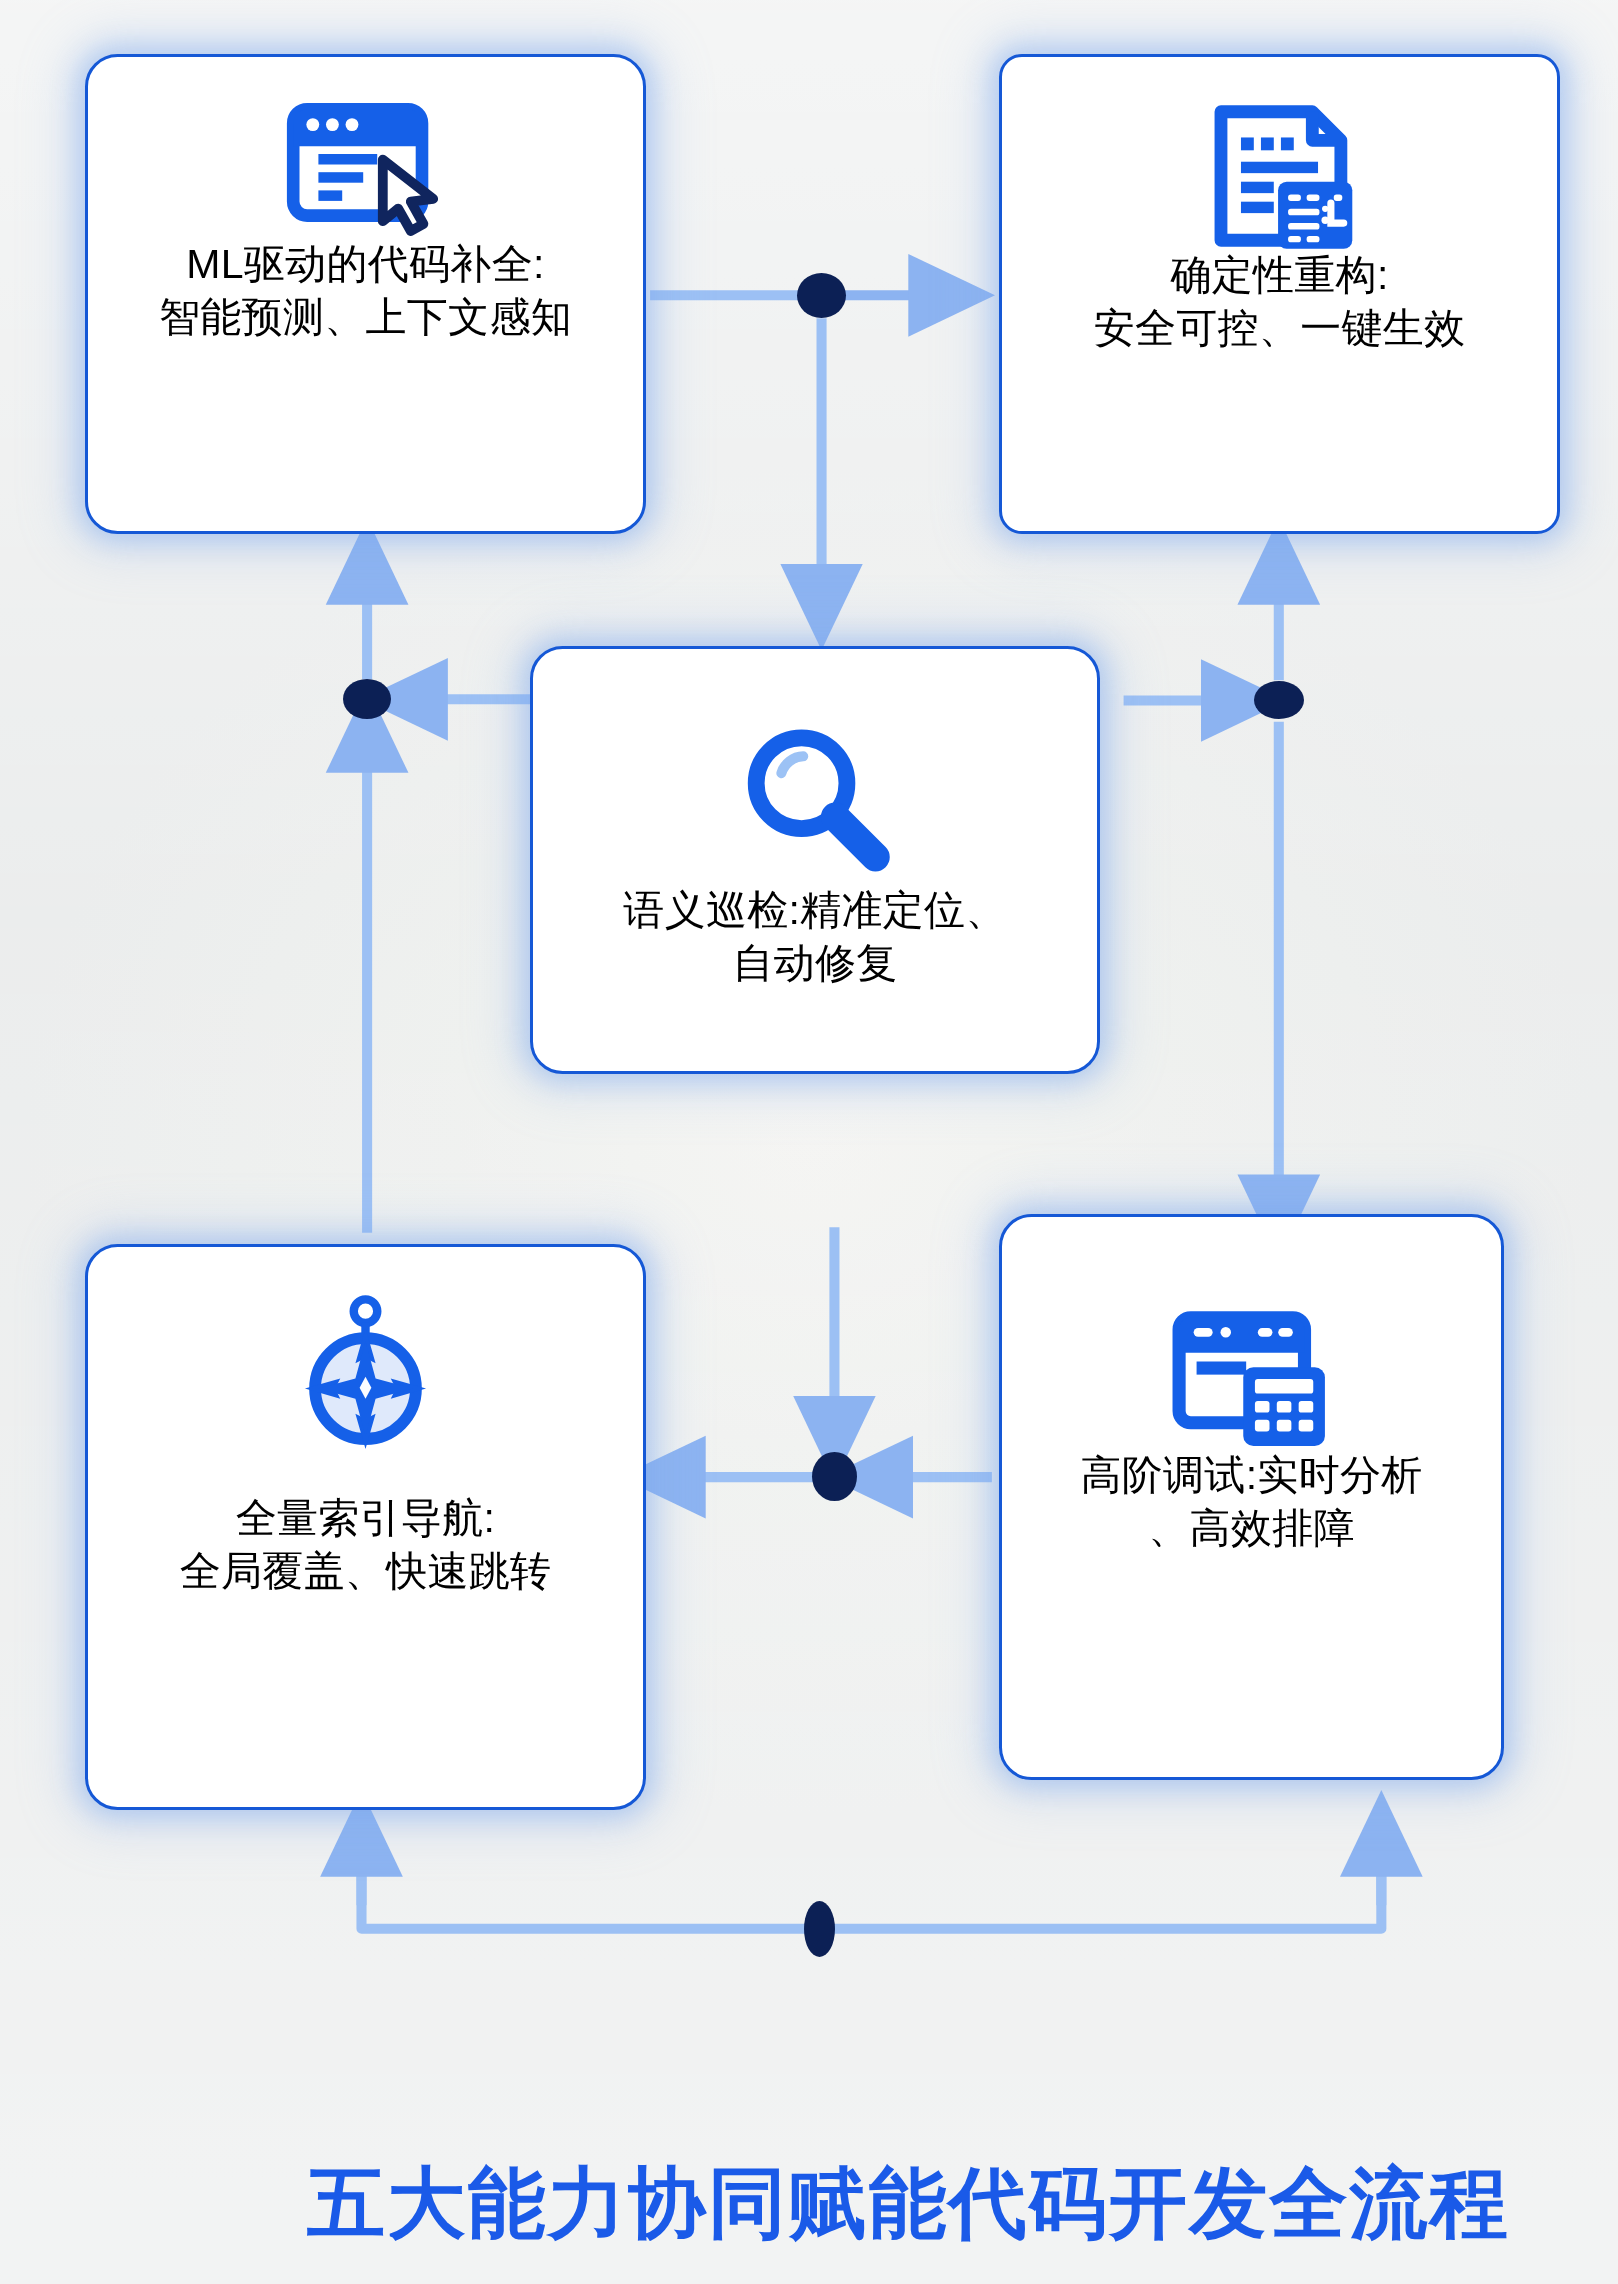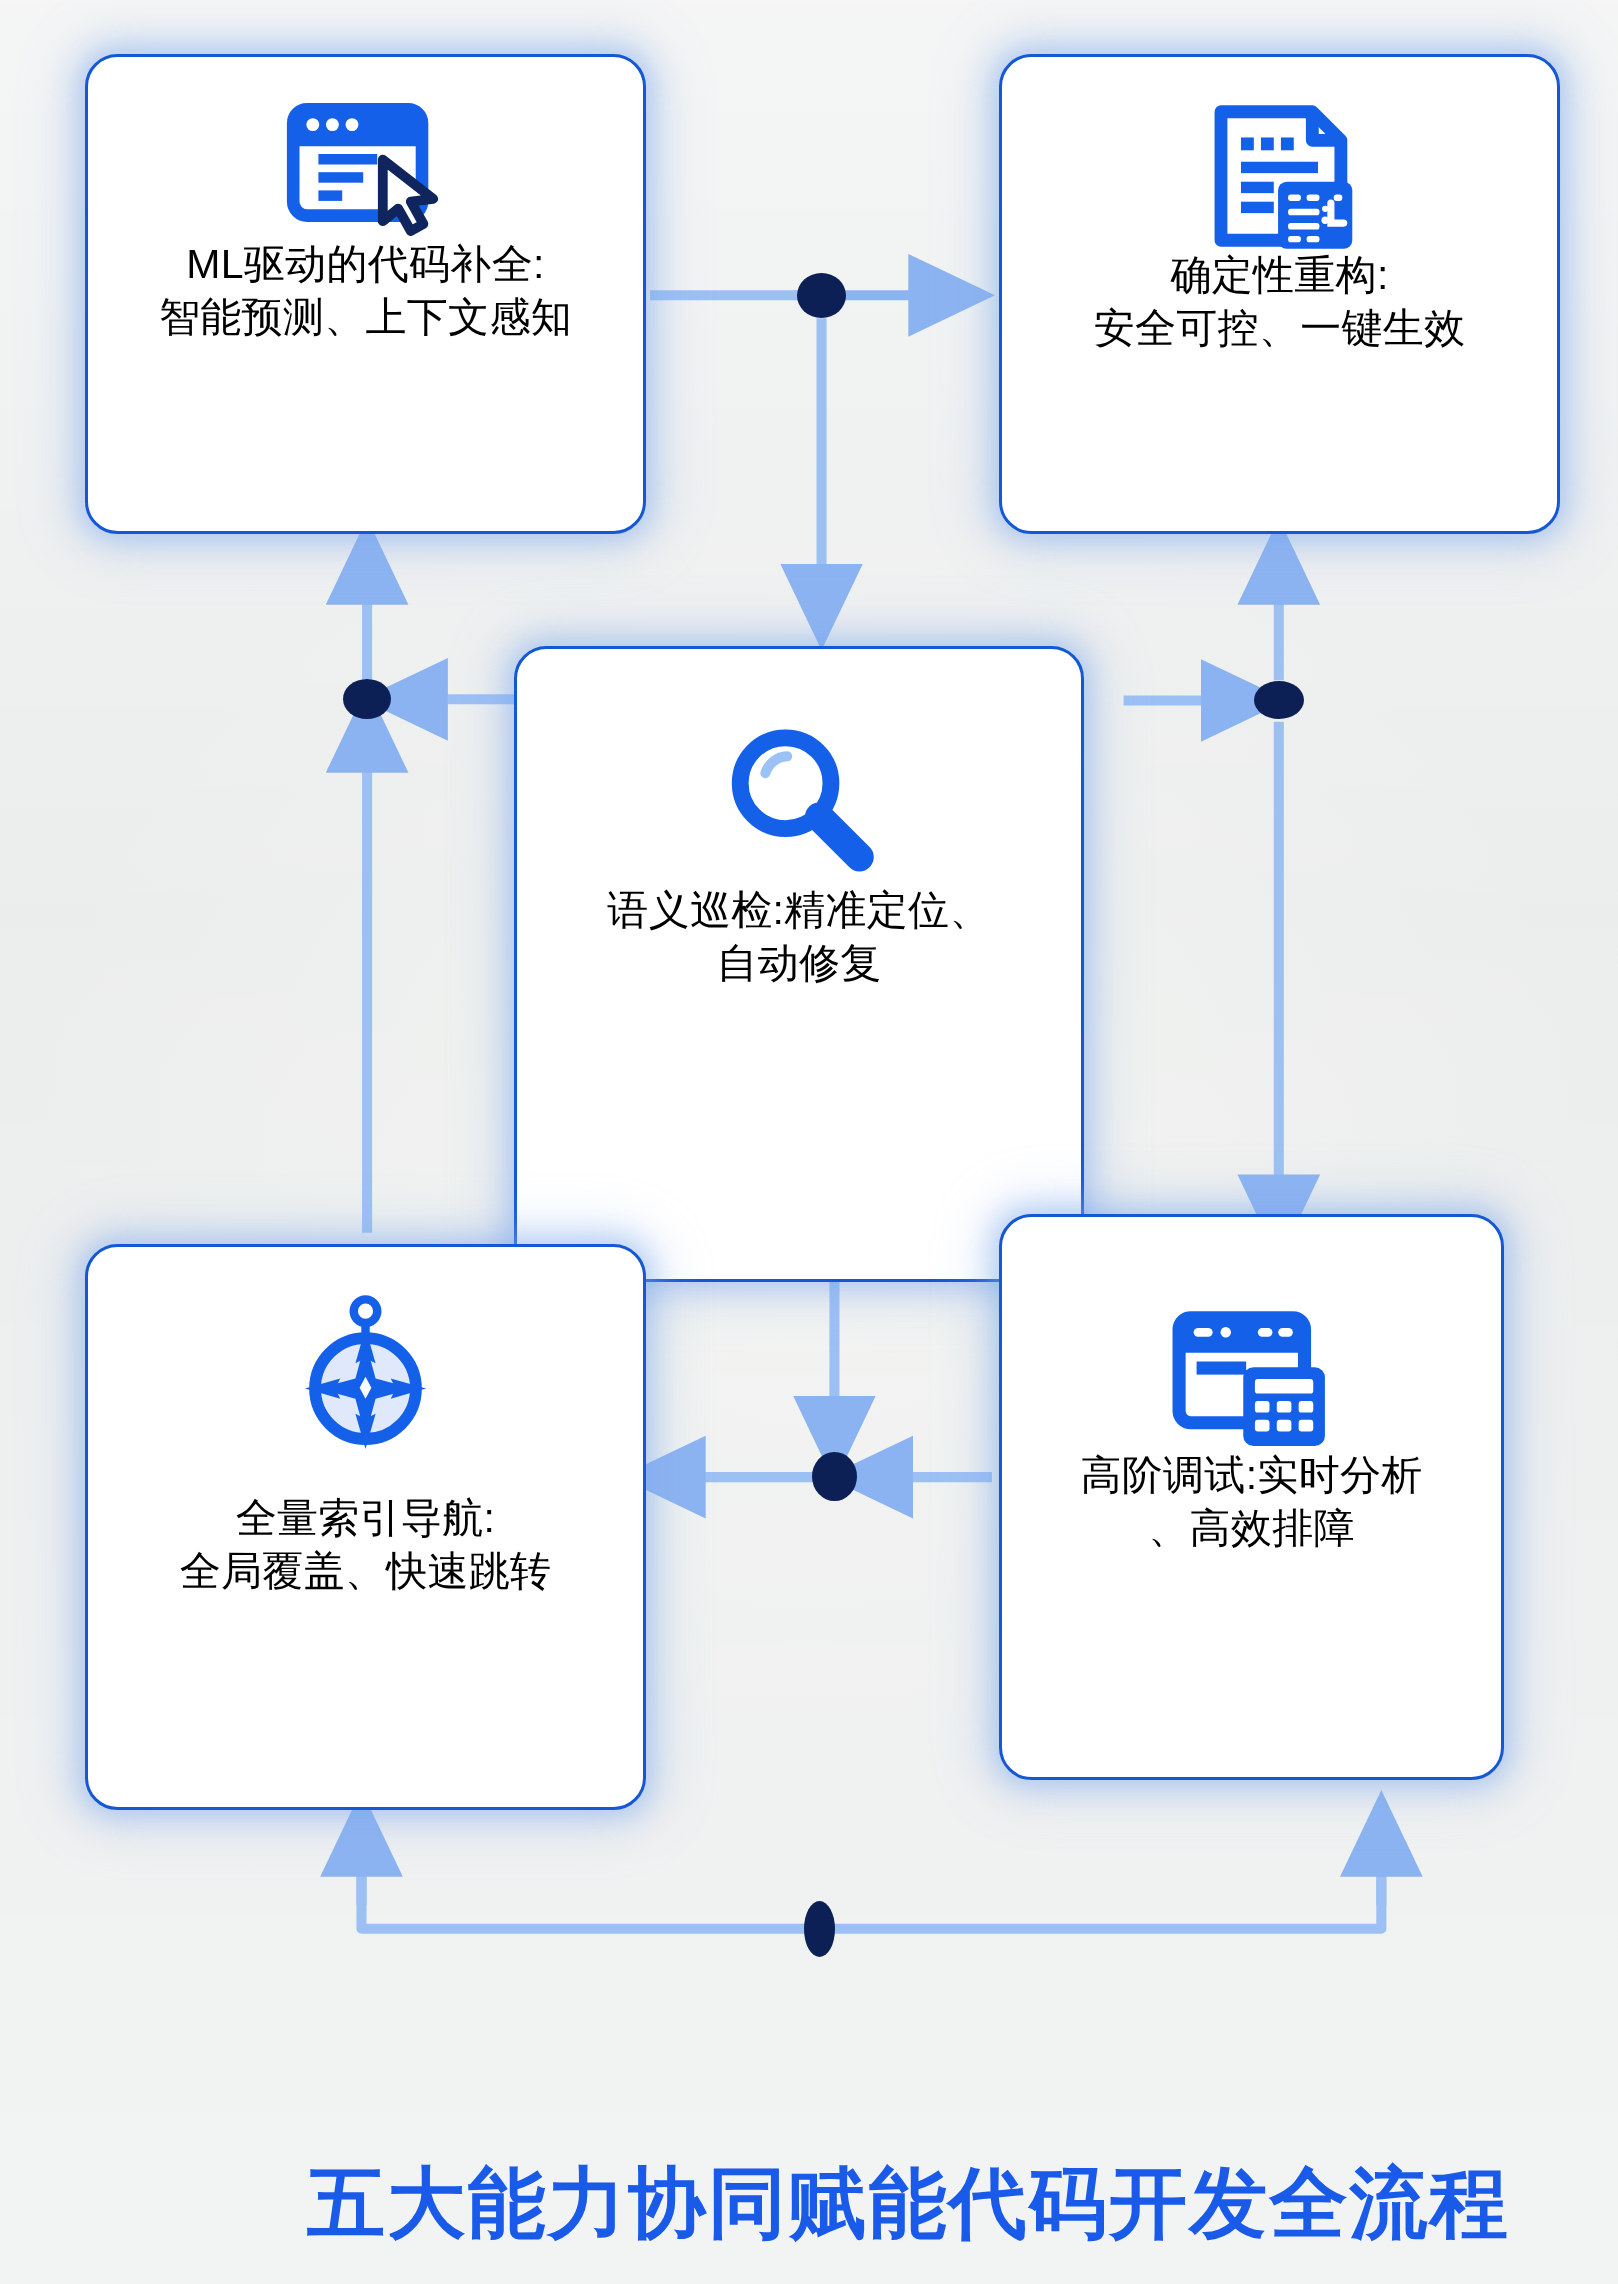--- a/index.html
+++ b/index.html
@@ -56,23 +56,23 @@
     font-weight: 500;
     text-align: center;
     letter-spacing: 0.3px;
     padding: 0 15.7px;
     white-space: pre-line;
   }
 
   
   #card-ml        { left: 85px;  top: 54px;   width: 561px; height: 480px; padding-top: 41px; }
   #card-ml .card-label { font-size: 41px; }
-  #card-refactor  { left: 999px; top: 54px;   width: 561px; height: 480px; padding-top: 46px; }
+  #card-refactor  { left: 999px; top: 54px;   width: 561px; height: 480px; padding-top: 46px; border-radius: 23px; }
   #card-refactor .card-label { font-size: 41px; }
-  #card-semantic  { left: 514px;  top: 646px; width: 570px; height: 636px; padding-top: 67px; }
+  #card-semantic  { left: 530px;  top: 646px; width: 570px; height: 428px; padding-top: 67px; }
   #card-semantic .card-label { font-size: 41px; }
   #card-index     { left: 85px;  top: 1244px; width: 561px; height: 566px; padding-top: 44px; }
   #card-index .card-label { font-size: 41px; margin-top: 16px; }
   #card-debug     { left: 999px; top: 1214px; width: 505px; height: 566px; padding-top: 92px; }
   #card-debug .card-label { font-size: 41px; }
 
   
   .conn-layer {
     position: absolute;
     left: 0; top: 0;

